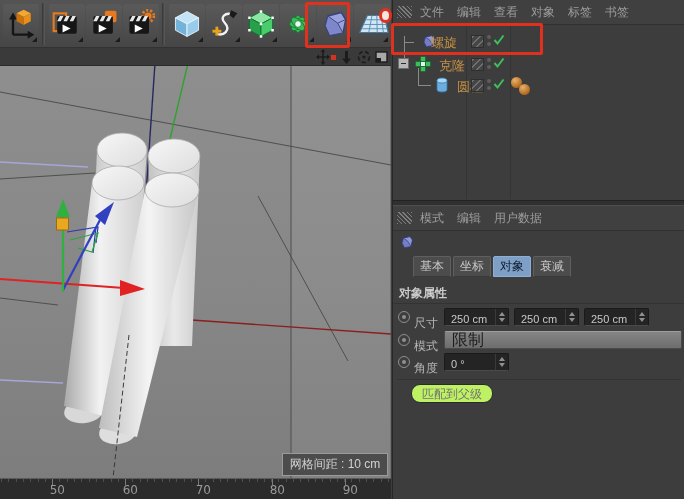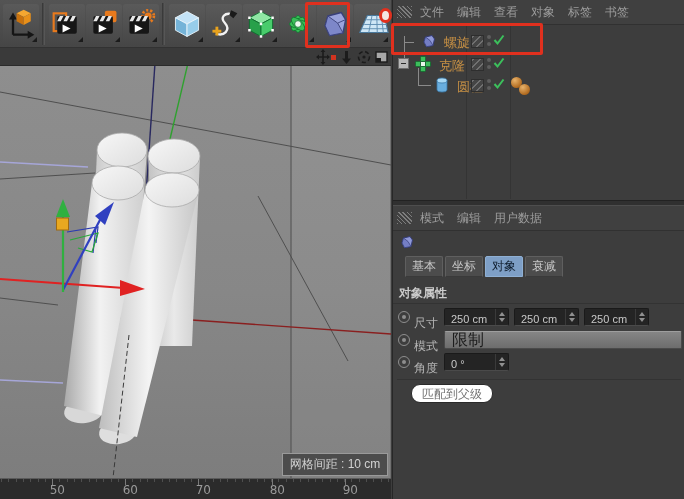--- a/index.html
+++ b/index.html
@@ -72,21 +72,21 @@
   .tag-dot { position:absolute; width:11px; height:11px; border-radius:50%;
     background:radial-gradient(circle at 35% 30%,#e8b26a,#b06a1f 70%,#7a4410); }
 
   .panel-divider { position:absolute; left:0; top:200px; width:292px; height:6px;
     background:#303030; border-top:1px solid #222; border-bottom:1px solid #4e4e4e; }
 
   .am-title { position:absolute; left:0; top:230px; width:292px; height:24px;
     display:flex; align-items:center; }
   .am-title svg { margin:0 7px 0 6px; }
   .am-title-text { color:#bfbfbf; font-size:12px; }
-  .am-tabs { position:absolute; left:12px; top:256px; display:flex;text-align:right; }
+  .am-tabs { position:absolute; left:20px; top:256px; display:flex;text-align:right; }
   .tab { height:21px; padding:0 6px; margin-right:2px; background:#4c4c4c;
     border:1px solid #5f5f5f; border-bottom-color:#3a3a3a; border-radius:2px 2px 0 0;
     color:#c6c6c6; font-size:12px; line-height:19px; }
   .tab.selected { background:#7e9fc6; border-color:#8fb0d4; color:#0d1b2b; }
   .am-section { position:absolute; left:6px; top:285px; color:#cccccc; font-size:12px;
     font-weight:bold; }
   .section-line { position:absolute; left:0; top:303px; width:292px; height:1px; background:#333; }
 
   .prop-row { position:absolute; left:0; width:292px; height:20px; }
   .radio { position:absolute; left:5px; top:3px; width:12px; height:12px;
@@ -103,21 +103,21 @@
   .sp-up { border-left:3px solid transparent; border-right:3px solid transparent;
     border-bottom:4px solid #909090; margin-bottom:2px; }
   .sp-dn { border-left:3px solid transparent; border-right:3px solid transparent;
     border-top:4px solid #909090; }
   .dropdown { position:absolute; left:51px; top:0; width:238px; height:18px;
     background:linear-gradient(#858585,#6d6d6d); border:1px solid #4a4a4a;
     border-top-color:#9e9e9e; border-radius:2px; color:#1d1d1d; font-size:16px;
     line-height:16px; padding-left:7px; }
   .prop-hr { position:absolute; left:4px; top:379px; width:284px; height:1px; background:#333; }
   .match-btn { position:absolute; left:18px; top:384px; width:82px; height:19px;
-    background:#ffffff; border:1px solid #2a2a2a; border-radius:9px; color:#707070;
+    background:#bef264; border:1px solid #2a2a2a; border-radius:9px; color:#707070;
     font-size:12px; line-height:16px; text-align:center;
     font-family:"Liberation Sans",sans-serif; }
 
   
   .red-box { position:absolute; border:3px solid #e0301e; border-radius:2px; }
   #red-box-toolbar { left:305px; top:2px; width:45px; height:46px; }
   #red-box-object { left:391px; top:23px; width:152px; height:32px; }
   #red-dot { position:absolute; left:379px; top:8px; width:13px; height:15px;
     border:3px solid #e0301e; border-radius:50%; background:#f3e6e2; }
 </style>
@@ -398,21 +398,21 @@
       <div class="tree-line" style="left:11px; top:10px; width:1px; height:26px;"></div>
       <div class="tree-line" style="left:11px; top:16px; width:10px; height:1px;"></div>
       <div class="tree-line" style="left:25px; top:42px; width:1px; height:18px;"></div>
       <div class="tree-line" style="left:25px; top:59px; width:13px; height:1px;"></div>
 
       <div class="om-row" style="top:6px">
         <svg style="position:absolute;left:28px;top:1px" width="16" height="16" viewBox="0 0 16 16">
           <path d="M4.5 4 L11 2.5 L13.5 6 L12 12.5 L5.5 13.7 L3 9 Z" fill="#8f98d8" stroke="#343c76" stroke-width="1"></path>
           <path d="M4.5 4 L9 7.5 L12 12.5 L5.5 13.7 L3 9 Z" fill="#747ec4" stroke="#343c76" stroke-width="0.7"></path>
         </svg>
-        <span class="om-label" style="left:51px">螺旋</span>
+        <span class="om-label" style="left:38px">螺旋</span>
         <div class="toggle-hatch"></div>
         <div class="dot-col">
             <div class="vdot"></div>
             <div class="vdot"></div>
           </div>
         <svg class="check" width="12" height="12" viewBox="0 0 12 12">
           <polyline points="1.5,6 4.5,9.5 10.5,1.5" fill="none" stroke="#3cc05c" stroke-width="2"></polyline>
         </svg>
       </div>
 

